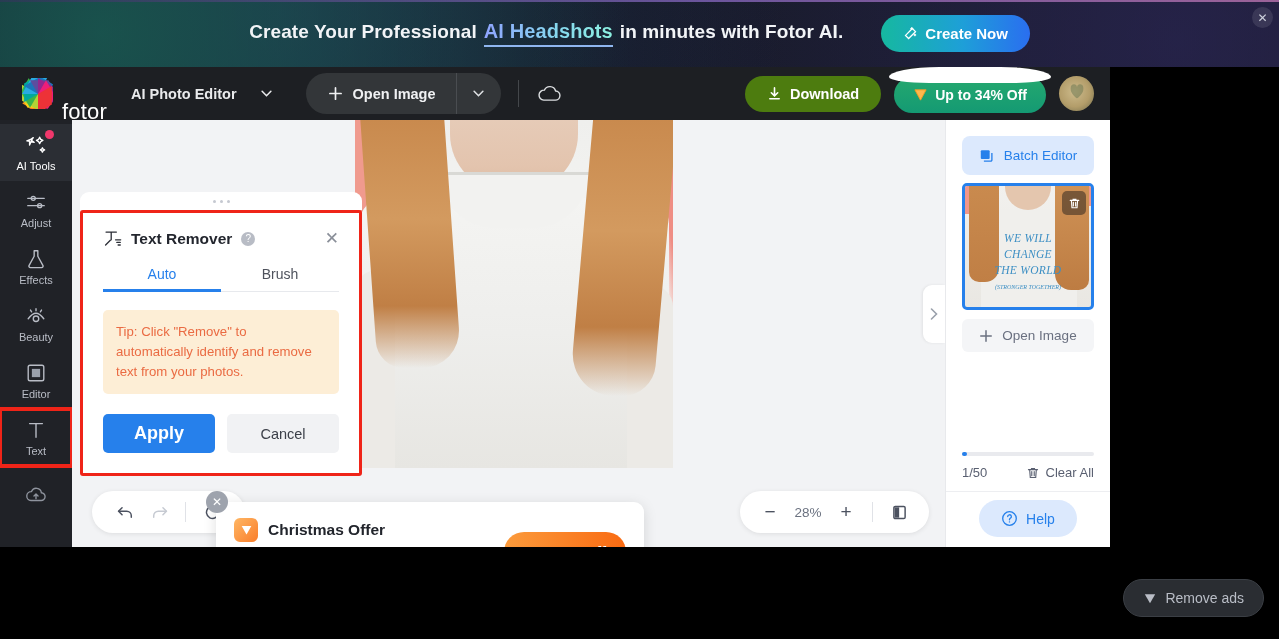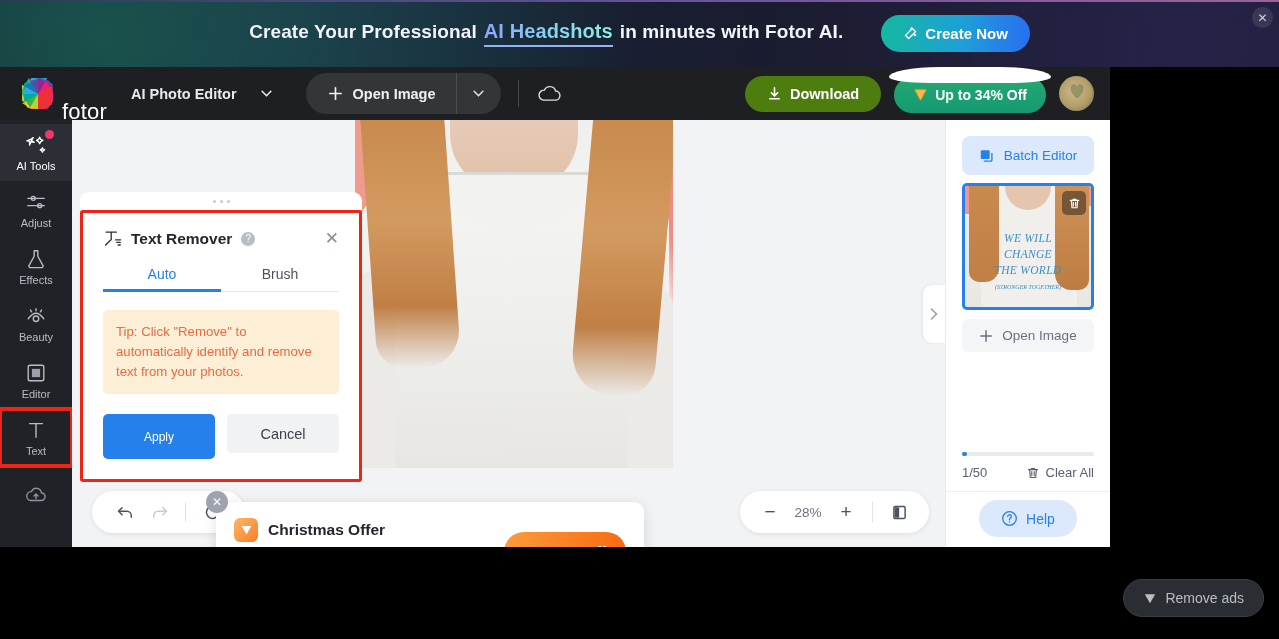--- a/index.html
+++ b/index.html
@@ -281,22 +281,22 @@
   .tab.active { color: #2680eb; }
   .tab.active::after {
     content: ""; position: absolute; left: 0; right: 0; bottom: -1px; height: 3px; background: #2680eb;
   }
   .tipbox {
     margin-top: 18px; background: #fdeed6; border-radius: 5px; padding: 12px 13px;
     color: #ea6b43; font-size: 13.2px; line-height: 20px;
   }
   .dlg-actions { display: flex; gap: 12px; margin-top: 20px; }
   .btn-apply {
-    flex: 1; height: 45px; border: none; border-radius: 5px; background: #2680eb;
-    color: #fff; font-size: 12px; font-weight: normal; cursor: pointer;
+    flex: 1; height: 39px; border: none; border-radius: 5px; background: #2680eb;
+    color: #fff; font-size: 18px; font-weight: bold; cursor: pointer;
   }
   .btn-cancel {
     flex: 1; height: 39px; border: none; border-radius: 5px; background: #f1f2f4;
     color: #3c4049; font-size: 14.5px; cursor: pointer;
   }
 
   
   .xmas {
     position: absolute; left: 216px; top: 435px; width: 428px; height: 100px;
     background: #fff; border-radius: 10px; box-shadow: 0 3px 14px rgba(0,0,0,.13);

